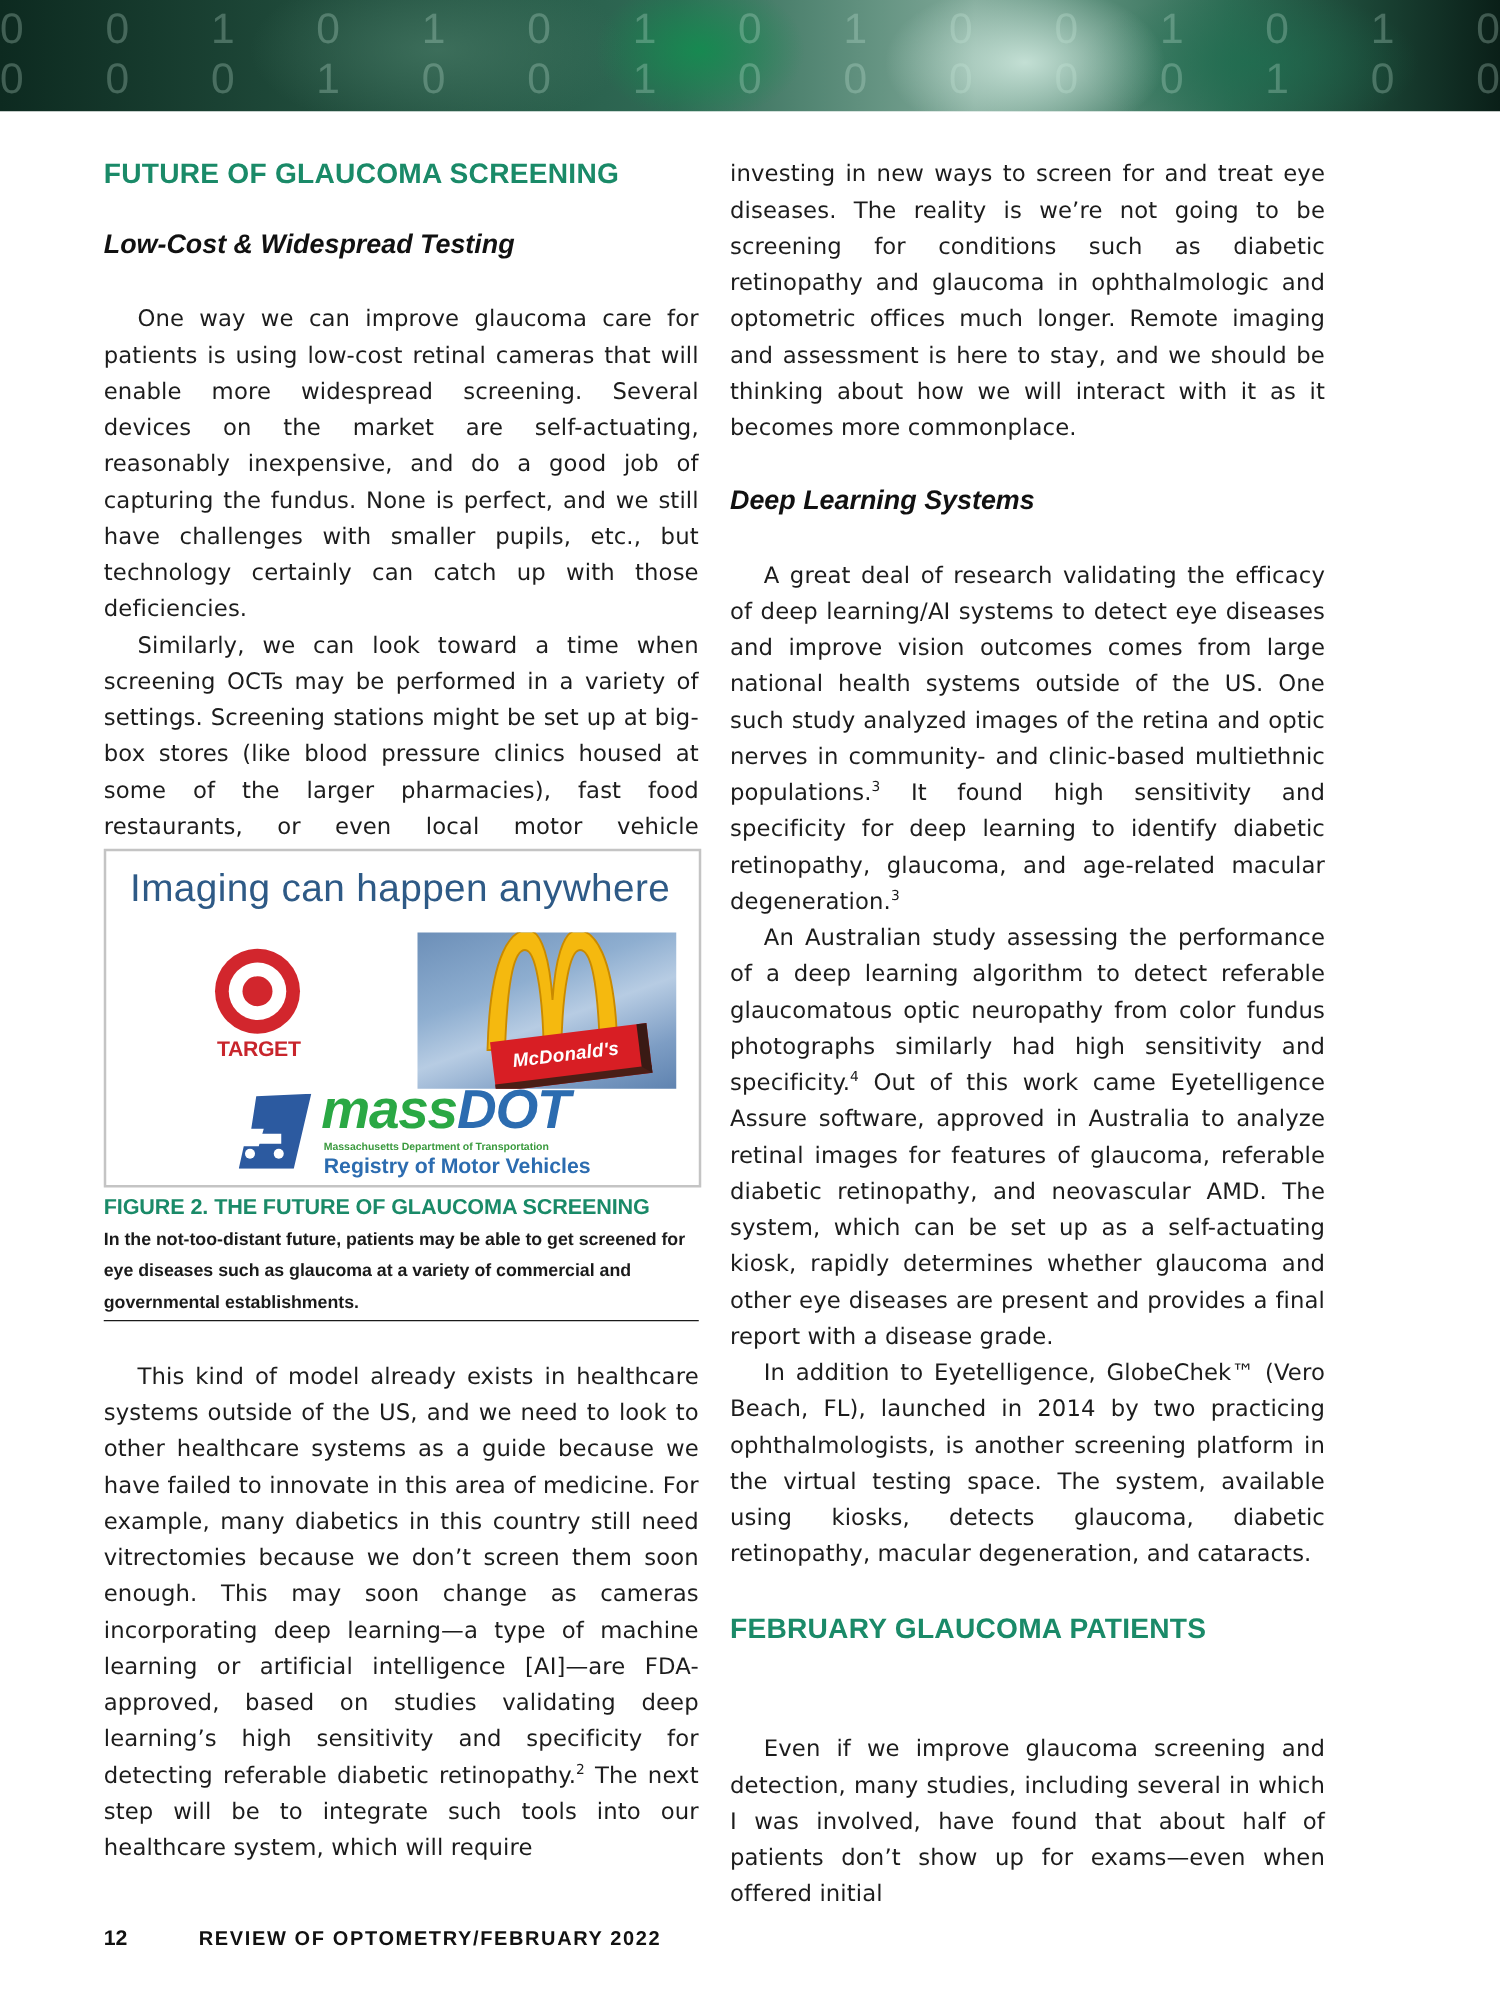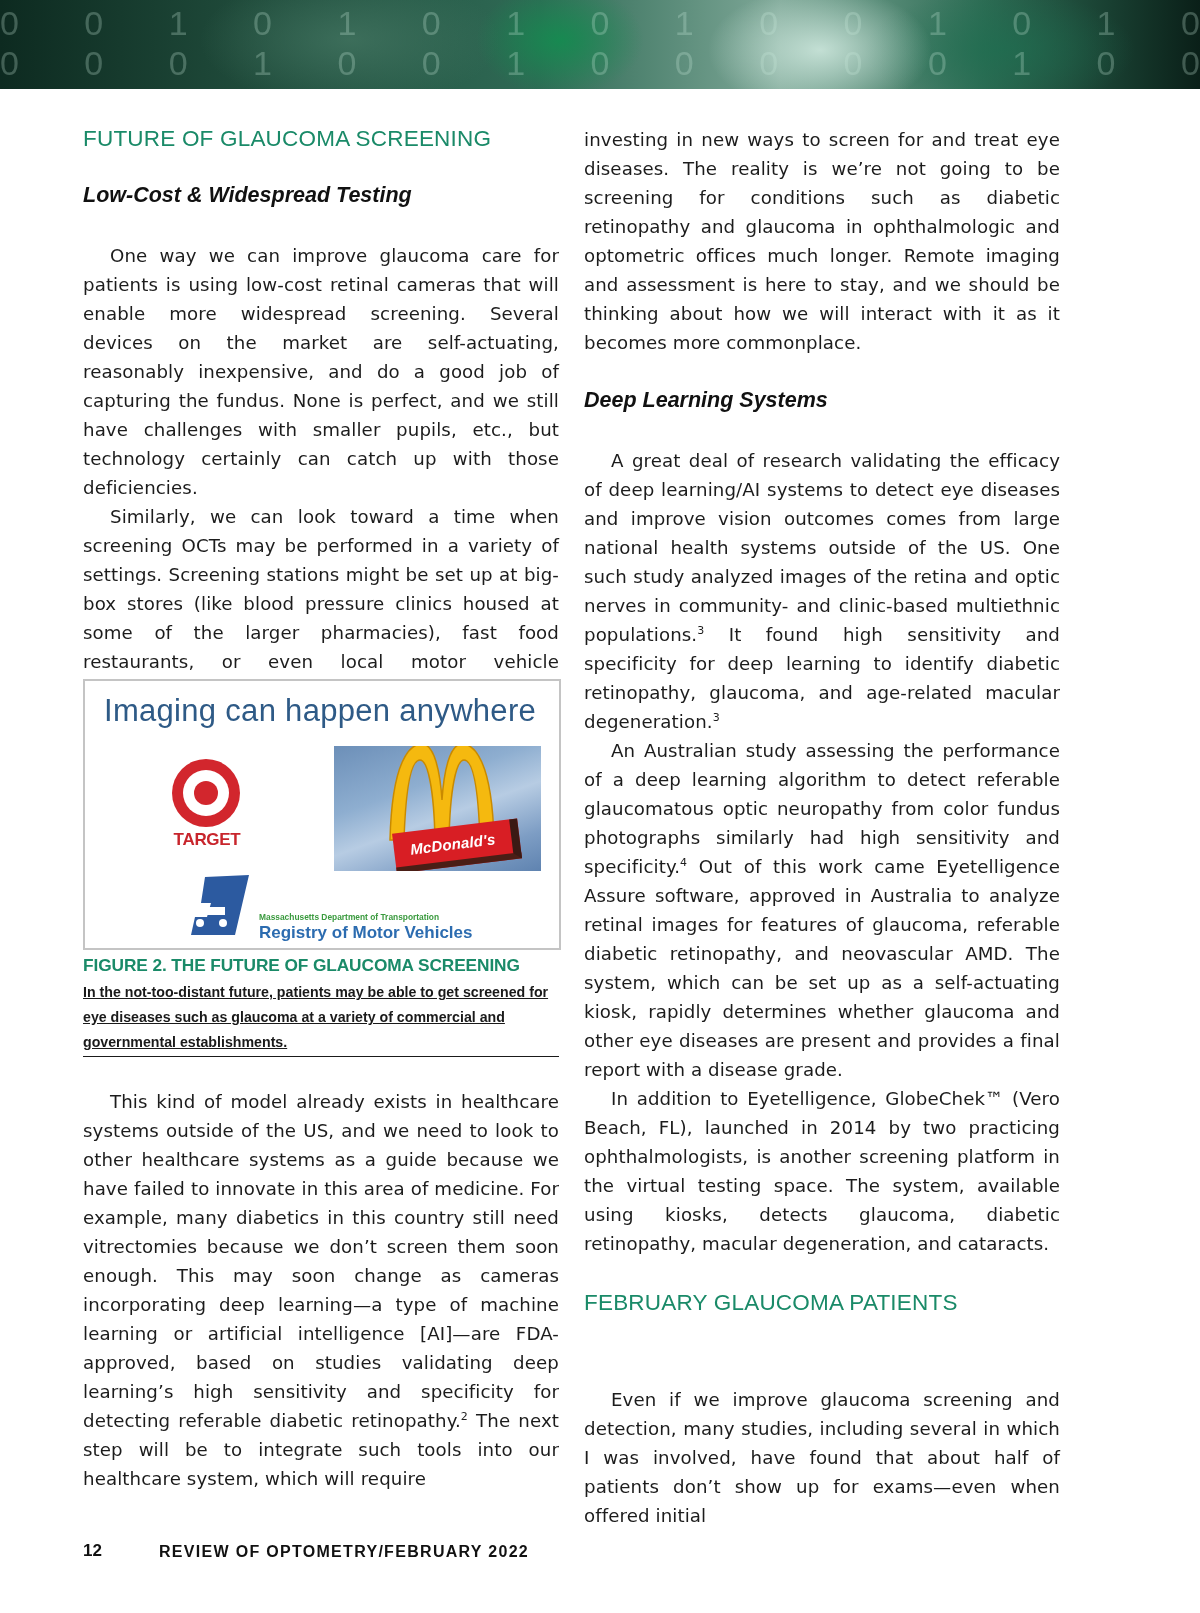--- a/index.html
+++ b/index.html
@@ -15,21 +15,21 @@
       linear-gradient(90deg, #0d2a20 0%, #1f4a3a 20%, #2f6a55 45%, #7fa898 65%, #2d6c54 82%, #0a1f18 100%);
   }
   .banner .digits {
     position: absolute; left: 0; width: 1200px; font-family: "Liberation Sans", sans-serif;
     color: rgba(200,235,220,0.28); font-size: 34px; letter-spacing: 28px; white-space: nowrap;
   }
   .banner .row1 { top: 4px; }
   .banner .row2 { top: 44px; }
 
   .section-head {
-    position: absolute; font-family: "Liberation Sans", sans-serif; font-weight: normal;
+    position: absolute; font-family: "Liberation Sans", sans-serif; font-weight: bold;
     color: #1a8a68; font-size: 22.5px; line-height: 29px; letter-spacing: 0.2px; margin: 0;
   }
   .sub-head {
     position: absolute; font-family: "Liberation Sans", sans-serif; font-weight: bold; font-style: italic;
     color: #111; font-size: 21.5px; line-height: 28px; margin: 0;
   }
   .body-text {
     position: absolute; width: 476px; font-family: "DejaVu Sans", sans-serif; font-size: 18.2px;
     line-height: 29px; text-align: justify; margin: 0; color: #1c1c1c; letter-spacing: 0.1px;
   }
@@ -75,21 +75,21 @@
     position: absolute; left: 174px; top: 242px; font-family: Liberation Sans, sans-serif; font-weight: bold;
     font-size: 17px; color: #2c6cb0; white-space: nowrap;
   }
 
   .fig-caption-title {
     position: absolute; left: 83px; top: 955px; font-family: "Liberation Sans", sans-serif; font-weight: bold;
     font-size: 17.3px; color: #1a8a68; white-space: nowrap; letter-spacing: -0.1px;
   }
   .fig-caption-text {
     position: absolute; left: 83px; top: 980px; width: 474px; font-family: "Liberation Sans", sans-serif; font-weight: bold;
-    font-size: 14.2px; line-height: 25px; color: #1a1a1a; text-decoration: underline;
+    font-size: 14.2px; line-height: 25px; color: #1a1a1a;
   }
   .fig-rule { position: absolute; left: 83px; top: 1056px; width: 476px; height: 1px; background: #1a1a1a; }
 
   .footer-page {
     position: absolute; left: 83px; top: 1541px; font-family: "Liberation Sans", sans-serif; font-weight: bold; font-size: 17px; color: #111;
   }
   .footer-pub {
     position: absolute; left: 159px; top: 1543px; font-family: "Liberation Sans", sans-serif; font-weight: bold; font-size: 16px;
     letter-spacing: 1.3px; color: #111; white-space: nowrap;
   }
@@ -126,20 +126,23 @@
     </svg>
     <div class="mcd-sign">McDonald's</div>
   </div>
 
   <svg class="massdot-icon" viewBox="0 0 60 60">
     <polygon points="14,2 58,0 44,60 0,60 4,42 16,42 20,28 10,28" fill="#2c5aa0"></polygon>
     <rect x="8" y="32" width="26" height="8" fill="#ffffff"></rect>
     <circle cx="9" cy="48" r="4" fill="#ffffff"></circle>
     <circle cx="32" cy="48" r="4" fill="#ffffff"></circle>
   </svg>
+  <div class="massdot-word">
+    <span class="mass">mass</span><span class="dot">DOT</span>
+  </div>
   <div class="massdot-line1">Massachusetts Department of Transportation</div>
   <div class="massdot-line2">Registry of Motor Vehicles</div>
 </div>
 
 <div class="fig-caption-title">FIGURE 2. THE FUTURE OF GLAUCOMA SCREENING</div>
 <div class="fig-caption-text">In the not-too-distant future, patients may be able to get screened for eye diseases such as glaucoma at a variety of commercial and governmental establishments.</div>
 <div class="fig-rule"></div>
 
 <div class="body-text" style="left:83px; top:1087px;">
   <p><span>This kind of model already exists in healthcare systems outside of the US, and we need to look to other healthcare systems as a guide because we have failed to innovate in this area of medicine. For example, many diabetics in this country still need vitrectomies because we don’t screen them soon enough. This may soon change as cameras incorporating deep learning—a type of machine learning or artificial intelligence [AI]—are FDA-approved, based on studies validating deep learning’s high sensitivity and specificity for detecting referable diabetic retinopathy.</span><sup>2</sup> <span>The next step will be to integrate such tools into our healthcare system, which will require</span></p>

